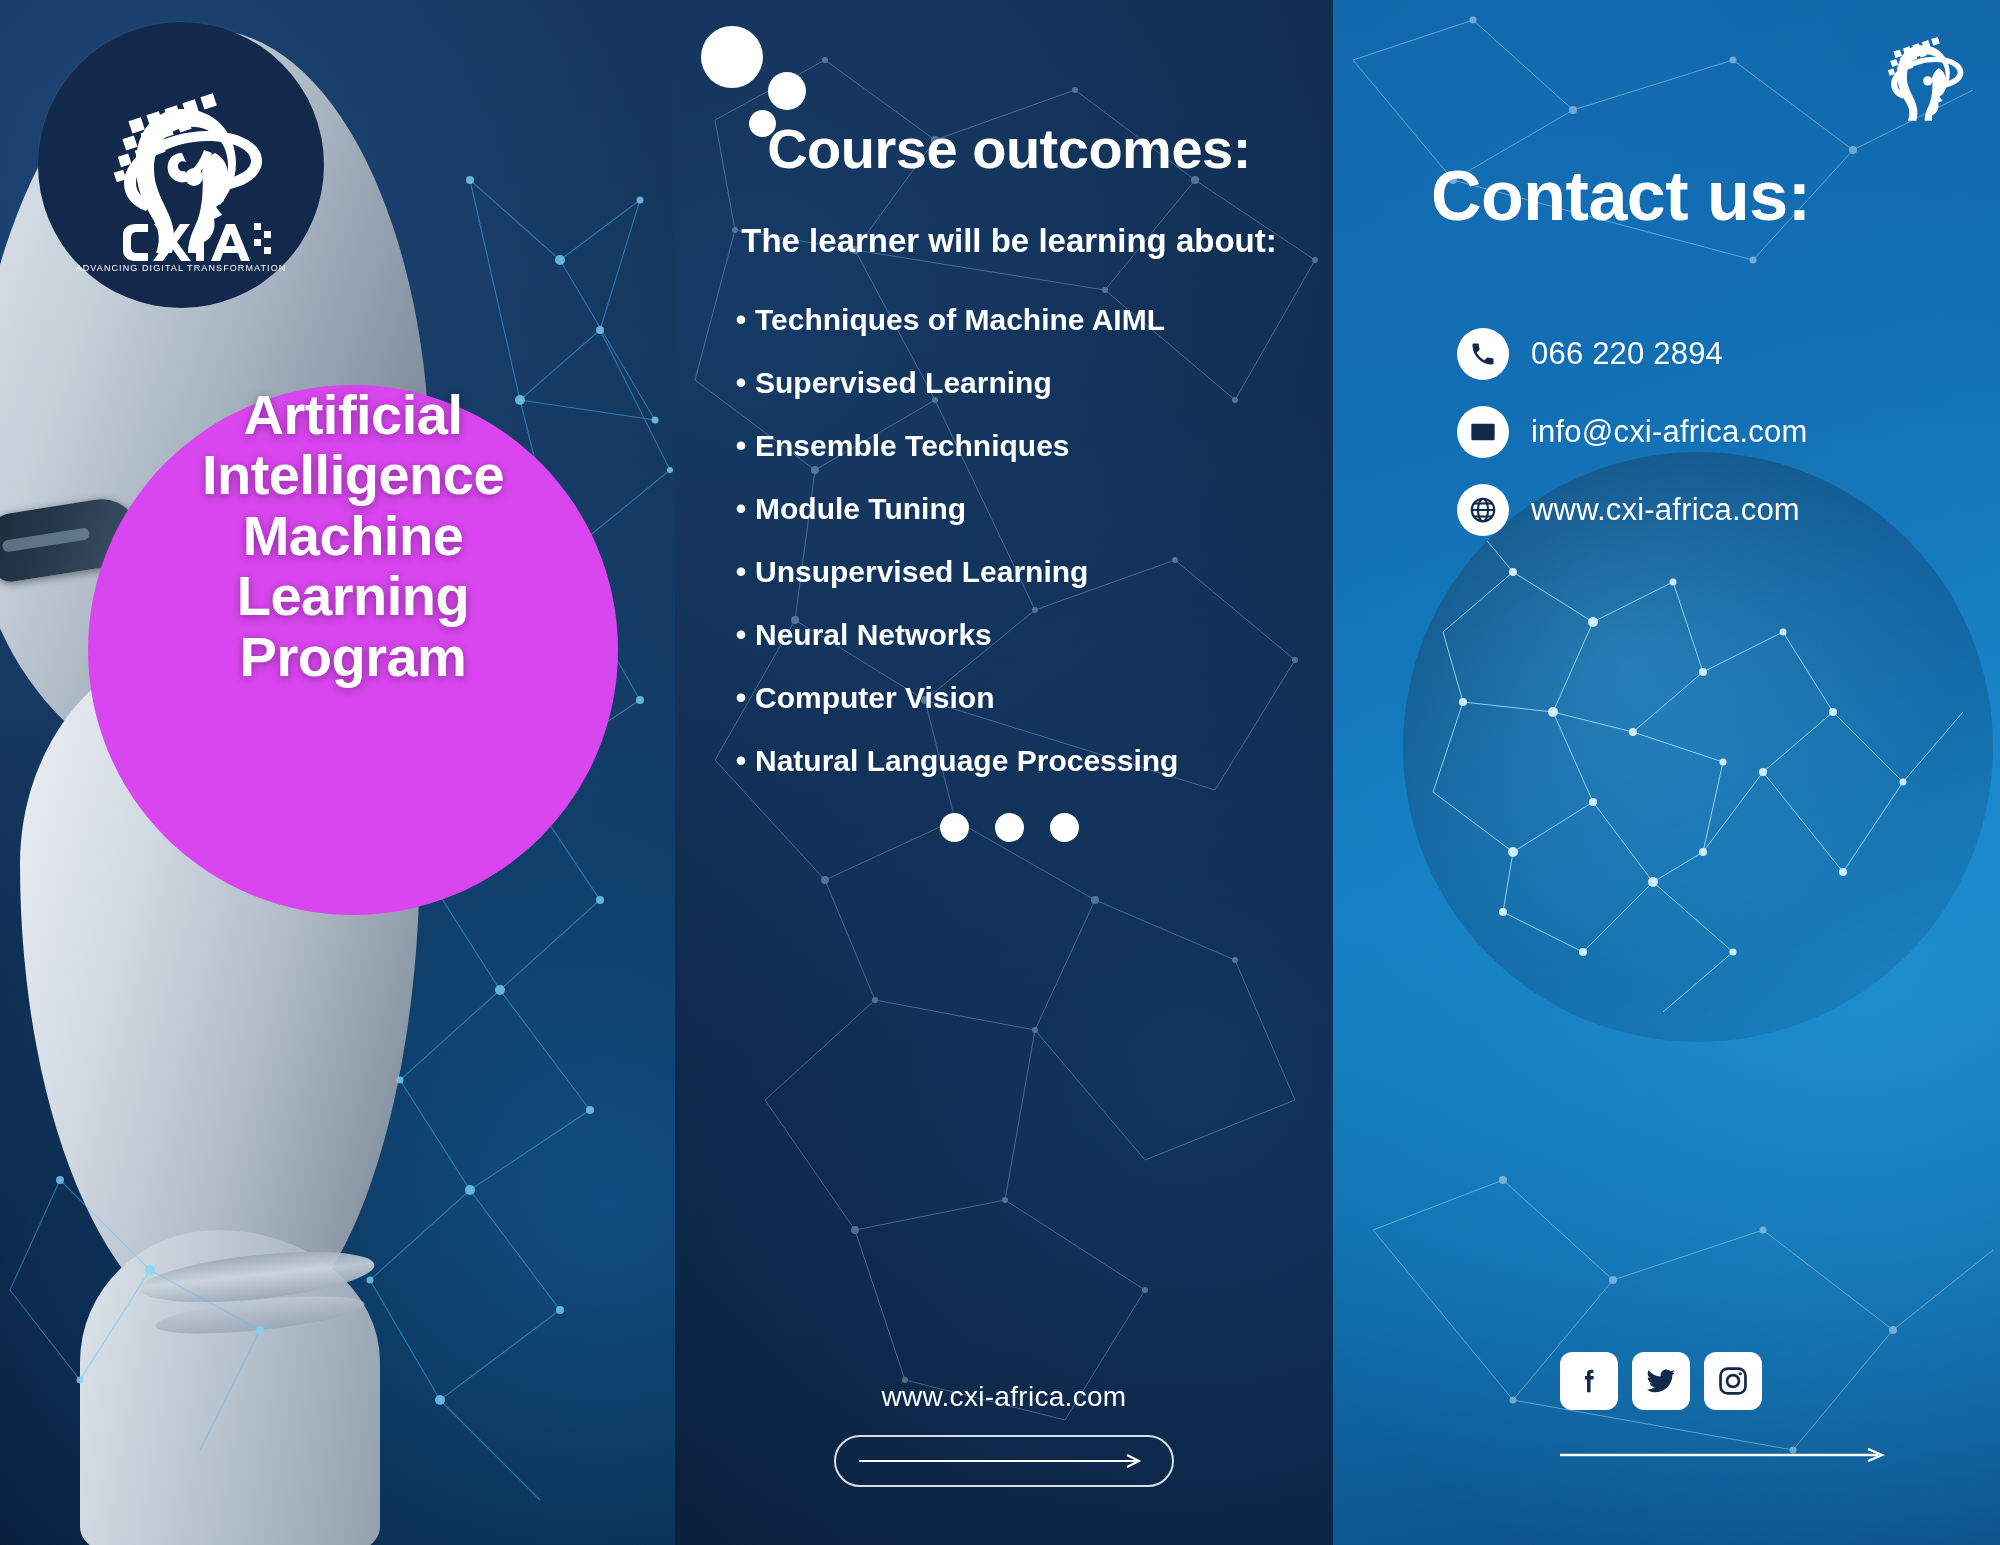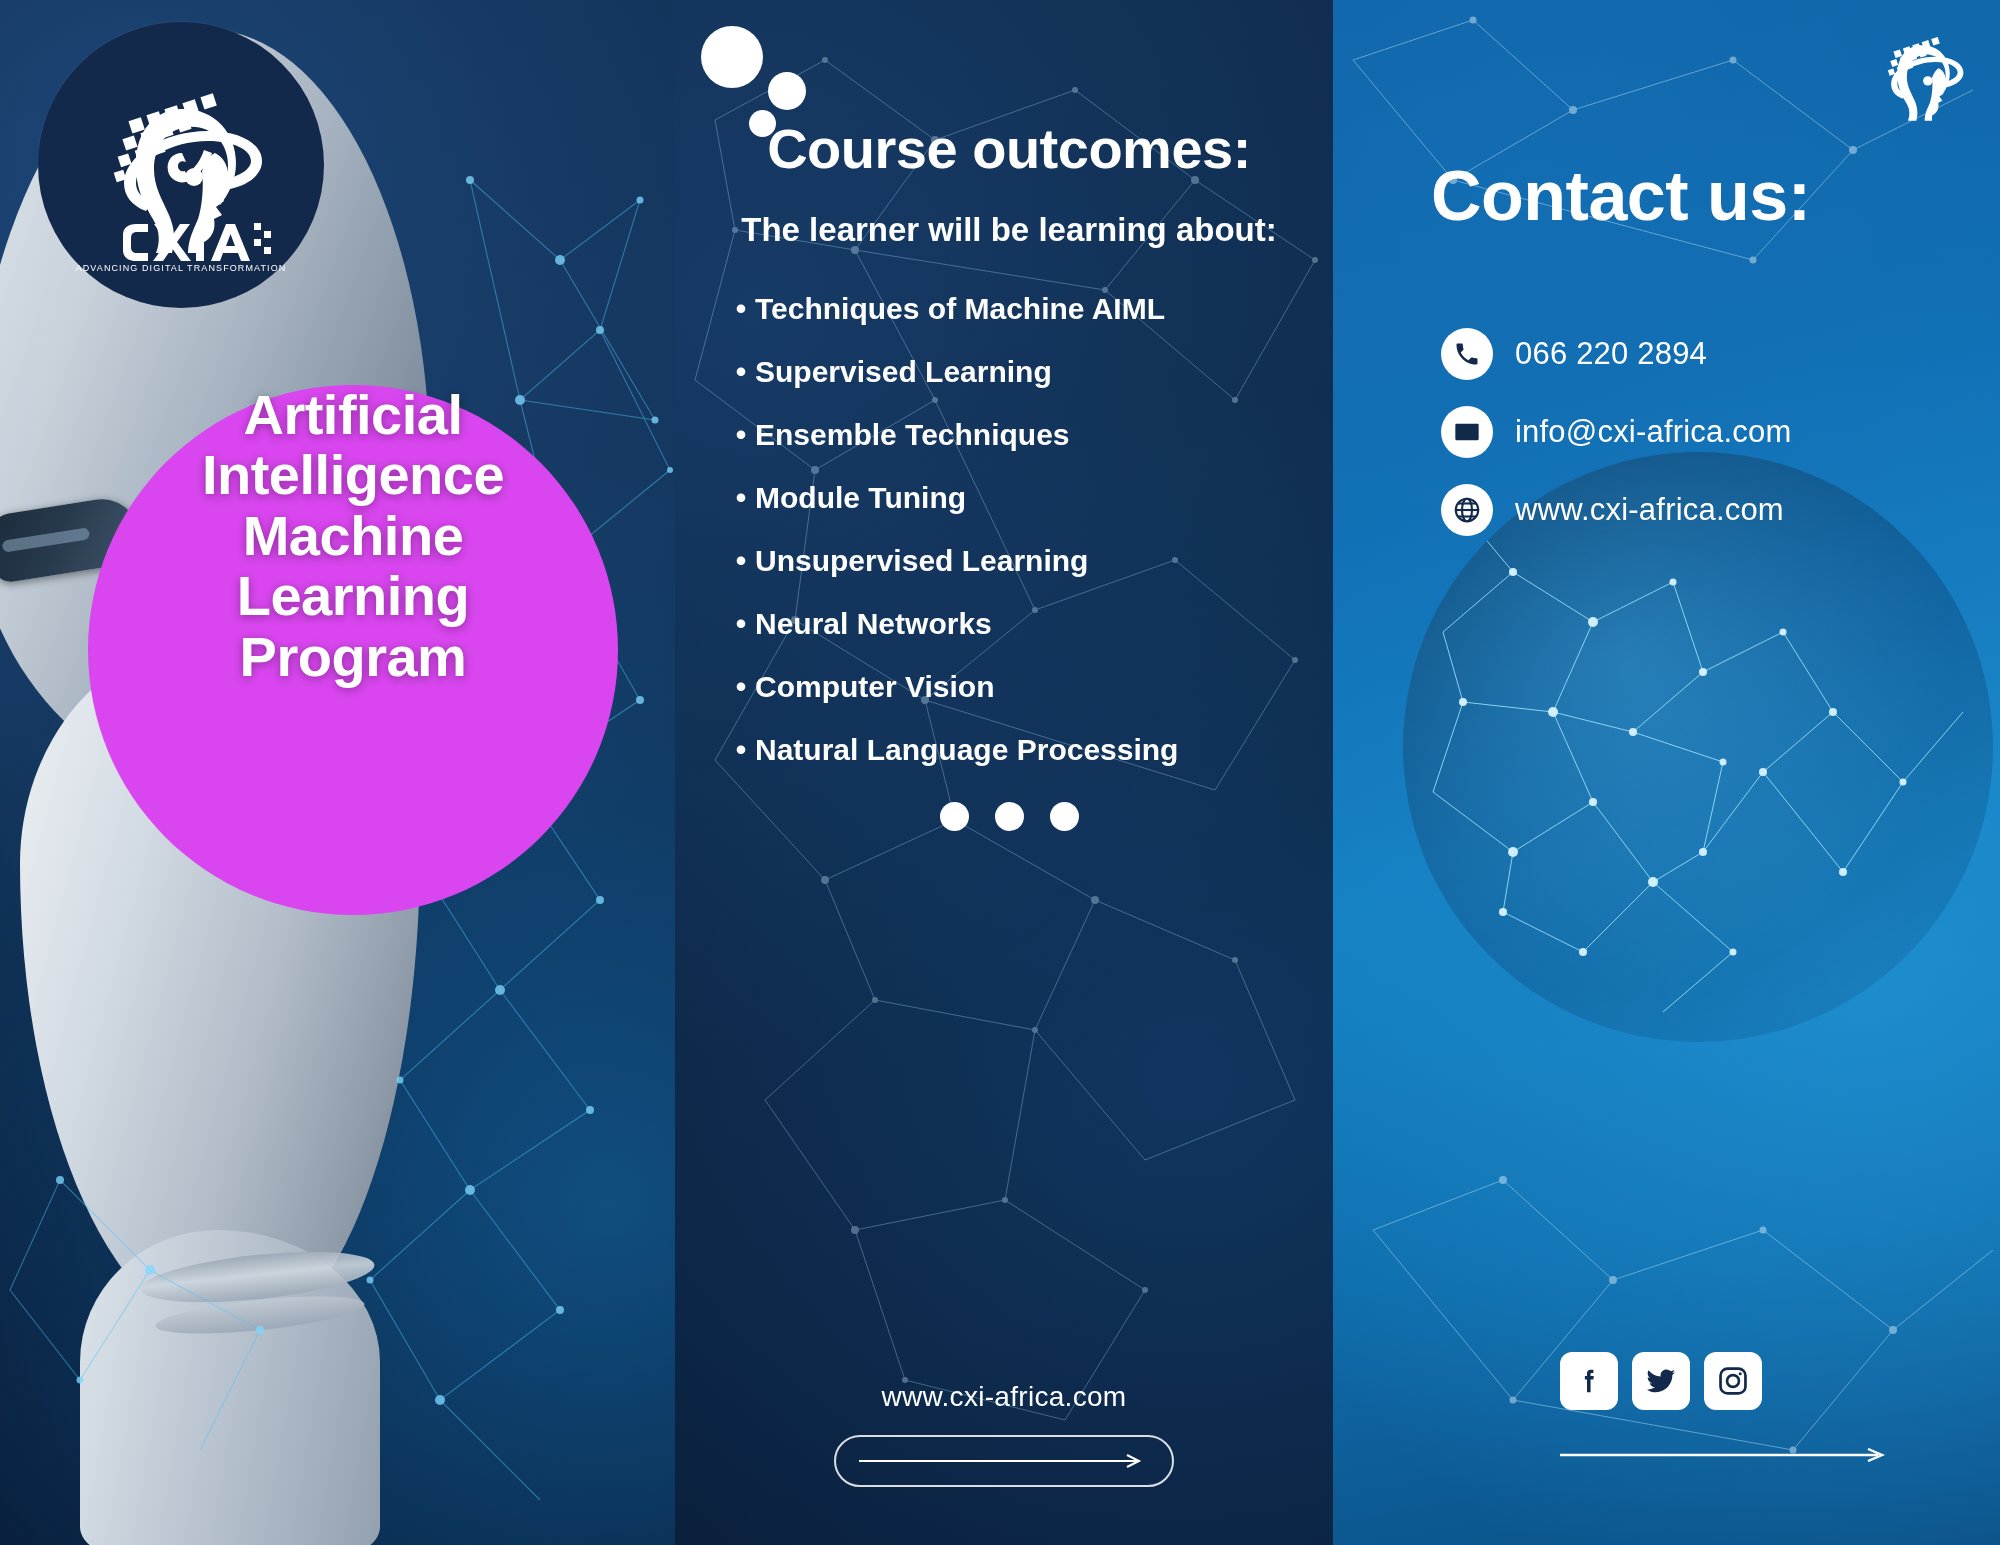--- a/index.html
+++ b/index.html
@@ -242,21 +242,21 @@
   .contact-head {
     position:absolute;
     left:98px; top:156px;
     color:#ffffff;
     font-size:70px;
     font-weight:bold;
     letter-spacing:-0.5px;
   }
   .contact-list {
     position:absolute;
-    left:108px; top:328px;
+    left:124px; top:328px;
   }
   .contact-row {
     display:flex;
     align-items:center;
     margin-bottom:26px;
   }
   .c-icon {
     flex:0 0 auto;
     width:52px; height:52px;
     border-radius:50%;
@@ -458,21 +458,21 @@
     </svg>
 
     <div>
       <div class="circle-deco" style="left:26px;top:26px;width:62px;height:62px;"></div>
       <div class="circle-deco" style="left:93px;top:72px;width:38px;height:38px;"></div>
       <div class="circle-deco" style="left:74px;top:110px;width:27px;height:27px;"></div>
     </div>
 
     <div class="mid-content" style="padding-top:116px;">
       <div class="heading-lg">Course outcomes:</div>
-      <div class="sub-head" style="margin-top:30px;">The learner will be learning about:</div>
+      <div class="sub-head" style="margin-top:41px;">The learner will be learning about:</div>
 
       <ul class="outcome-list" style="margin-top:42px;padding-left:8px;">
         <li class="outcome-item">
           <span class="bullet">•</span>
           <span class="txt">Techniques of Machine AIML</span>
         </li>
         <li class="outcome-item">
           <span class="bullet">•</span>
           <span class="txt"> Supervised Learning</span>
         </li>

